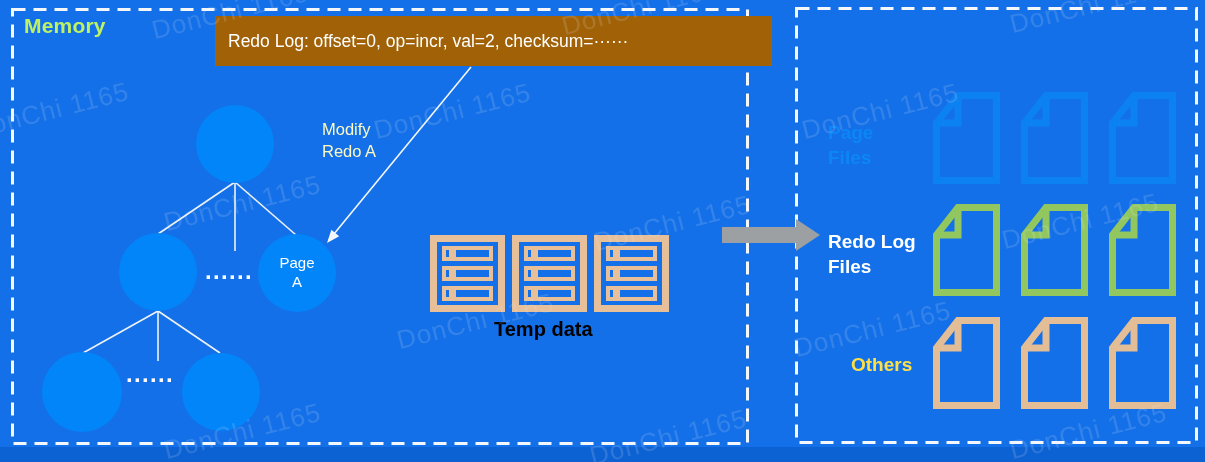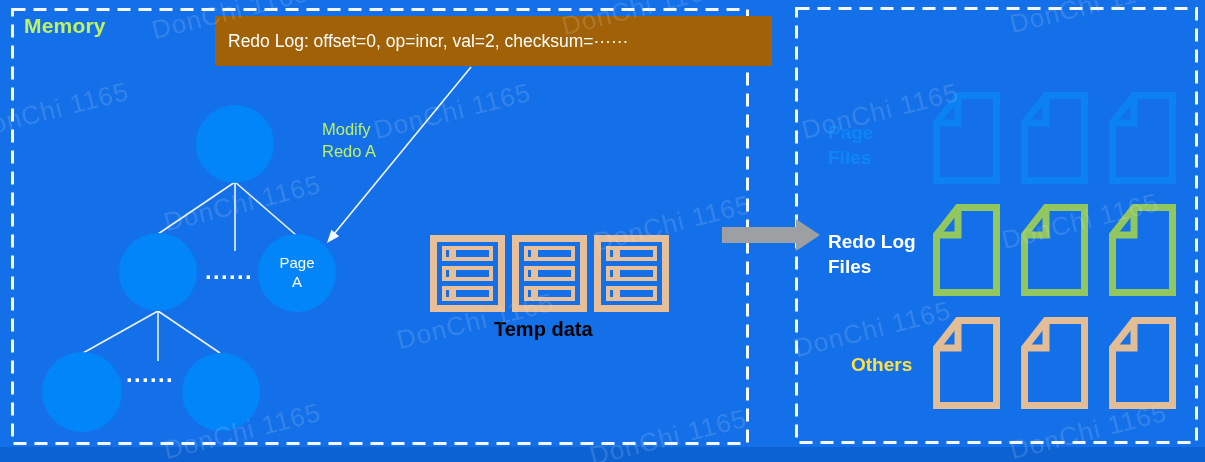--- a/index.html
+++ b/index.html
@@ -35,21 +35,21 @@
   #node-l2-left { left:119px; top:233px; }
   #node-page-a  { left:258px; top:234px; }
   #node-l3-left { left:42px;  top:352px; width:80px; height:80px; }
   #node-l3-right{ left:182px; top:353px; }
 
   .dots { position:absolute; color:#FFFFFF; font-weight:bold; font-size:24px;
           letter-spacing:0px; width:60px; text-align:center; }
   #dots-level2 { left:199px; top:263px; }
   #dots-level3 { left:120px; top:366px; }
 
-  #modify-label { left:322px; top:119px; color:#bef264; font-size:16.5px; line-height:1.32; }
+  #modify-label { left:322px; top:119px; color:#fef9c3; font-size:16.5px; line-height:1.32; }
 
   
   #temp-icons { left:430px; top:235px; display:flex; gap:7px; }
   .server-icon { width:75px; height:77px; border:7px solid currentColor;
                  padding:4px 5px; display:flex; flex-direction:column; justify-content:space-between; }
   .server-slot { height:15px; border:4px solid currentColor; display:flex; align-items:center; }
   .server-slot::before { content:""; width:7px; height:7px; background:currentColor; margin-left:3px; }
   #temp-label { left:494px; top:318px; font-size:20px; font-weight:bold; }
 
   

